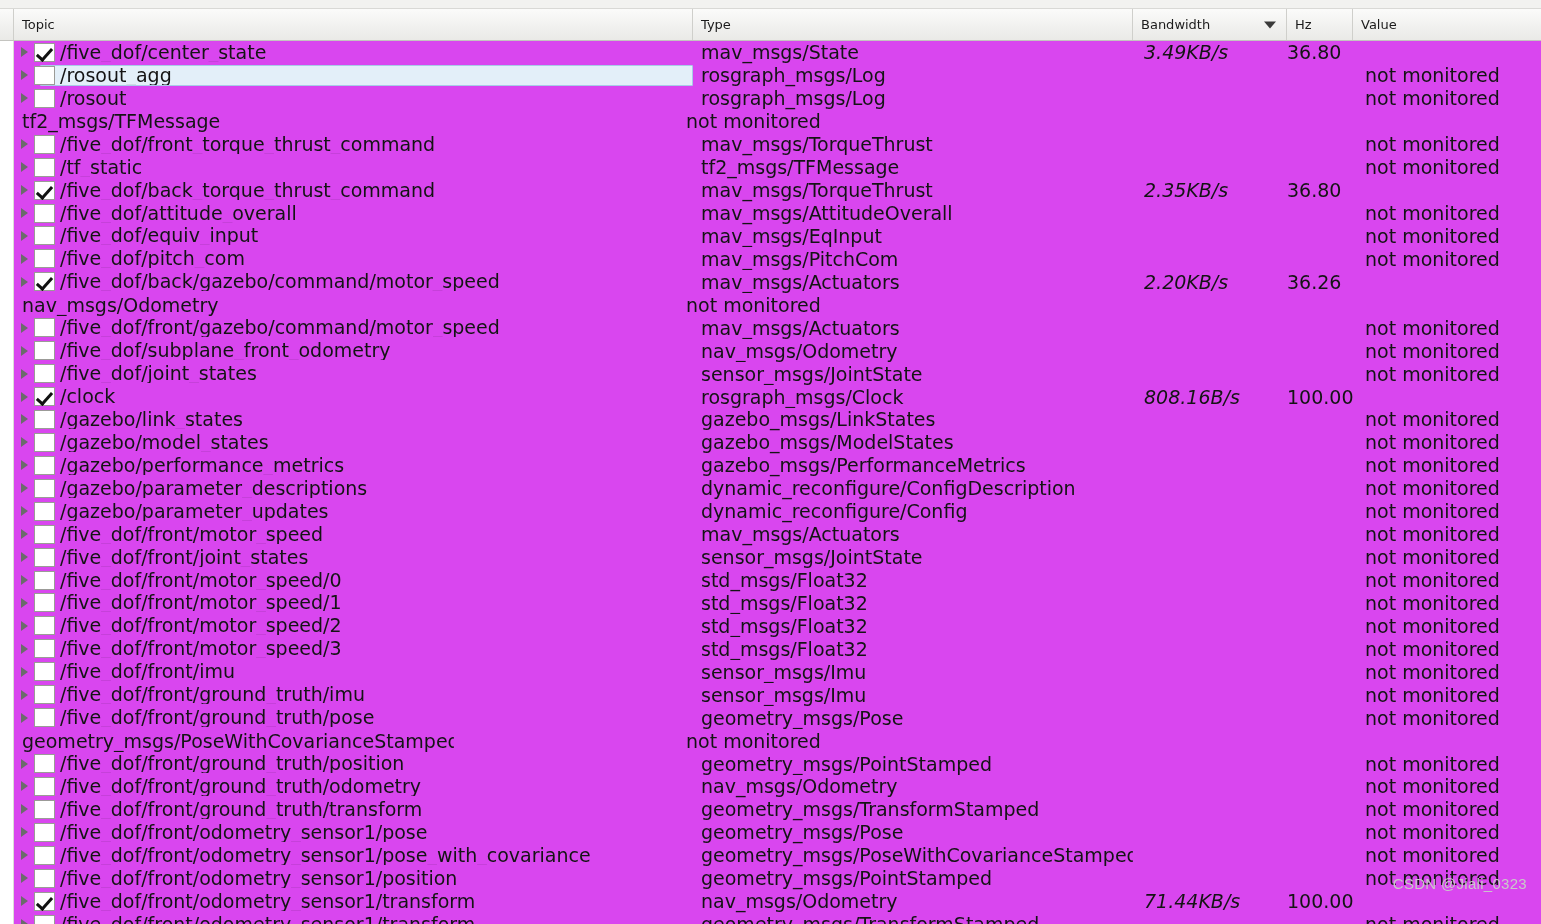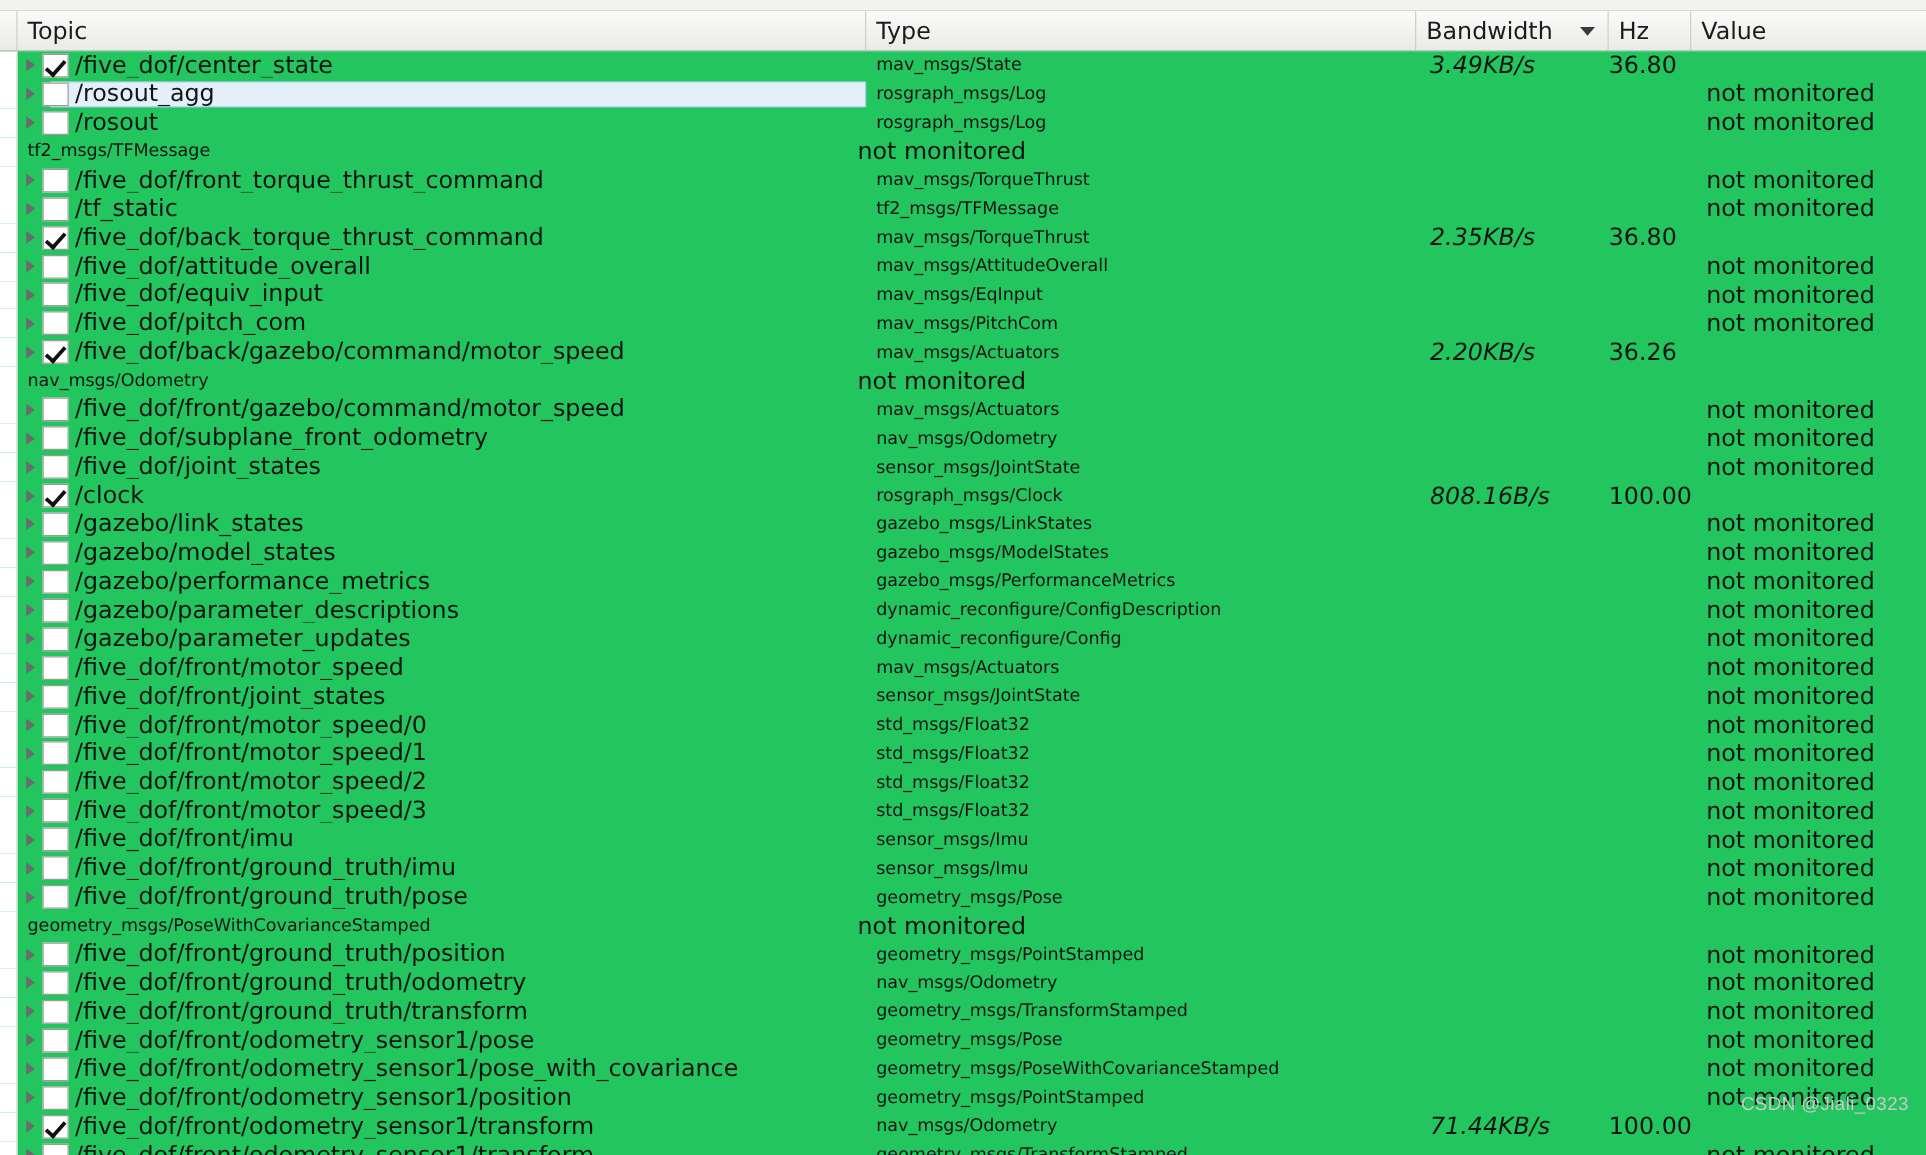--- a/index.html
+++ b/index.html
@@ -46,21 +46,21 @@
     background: linear-gradient(to bottom, #fbfbfa 0%, #f1f1ef 55%, #eaeae7 100%);
     border-right: 1px solid #cfcfcb;
   }
   .hdr-cell {
     height: 100%;
     position: relative;
     display: flex;
     align-items: center;
     border-right: 1px solid #cfcfcb;
     padding-left: 8px;
-    font-size: 19px;
+    font-size: 13px;
     color: #1b1b1b;
     font-family: "DejaVu Sans", sans-serif;
     white-space: nowrap;
     overflow: hidden;
   }
   .hdr-topic     { width: 679px; }
   .hdr-type      { width: 440px; }
   .hdr-bandwidth { width: 154px; }
   .hdr-hz        { width: 66px; }
   .hdr-value     { width: 188px; border-right: none; }
@@ -76,21 +76,21 @@
     border-top: 7px solid #3a3a3a;
   }
 
   
   .body {
     position: absolute;
     top: 41px; left: 0;
     width: 1541px;
     height: 883px;
     overflow: hidden;
-    background: #22c55e;
+    background: #d946ef;
   }
 
   .row {
     position: relative;
     height: 22.95px;
     display: flex;
     align-items: center;
     white-space: nowrap;
   }
 
@@ -169,21 +169,21 @@
   .row.selected .topic-text,
   .row.selected .checkbox { position: relative; z-index: 1; }
 
   .c-type {
     width: 440px;
     flex: 0 0 440px;
     height: 100%;
     display: flex;
     align-items: center;
     padding-left: 8px;
-    font-size: 14px;
+    font-size: 19px;
     color: #141414;
     overflow: hidden;
   }
 
   .c-bw {
     width: 154px;
     flex: 0 0 154px;
     height: 100%;
     display: flex;
     align-items: center;

